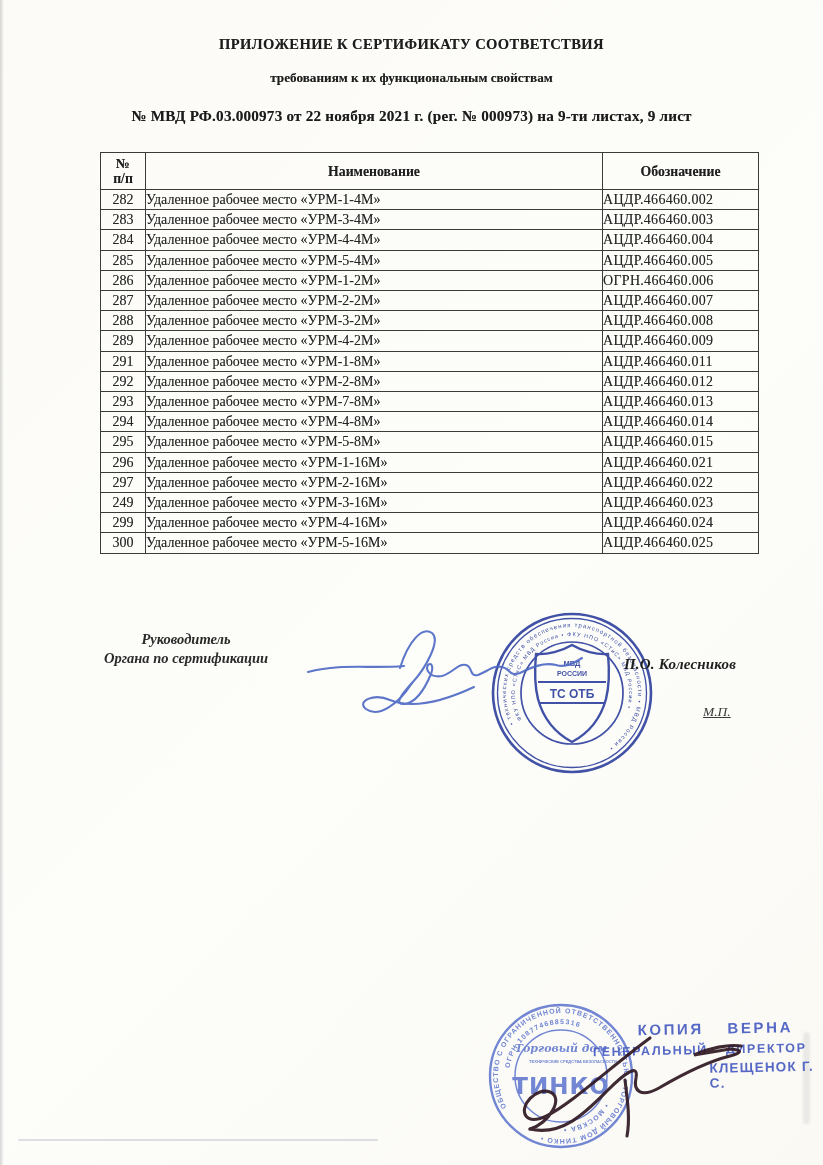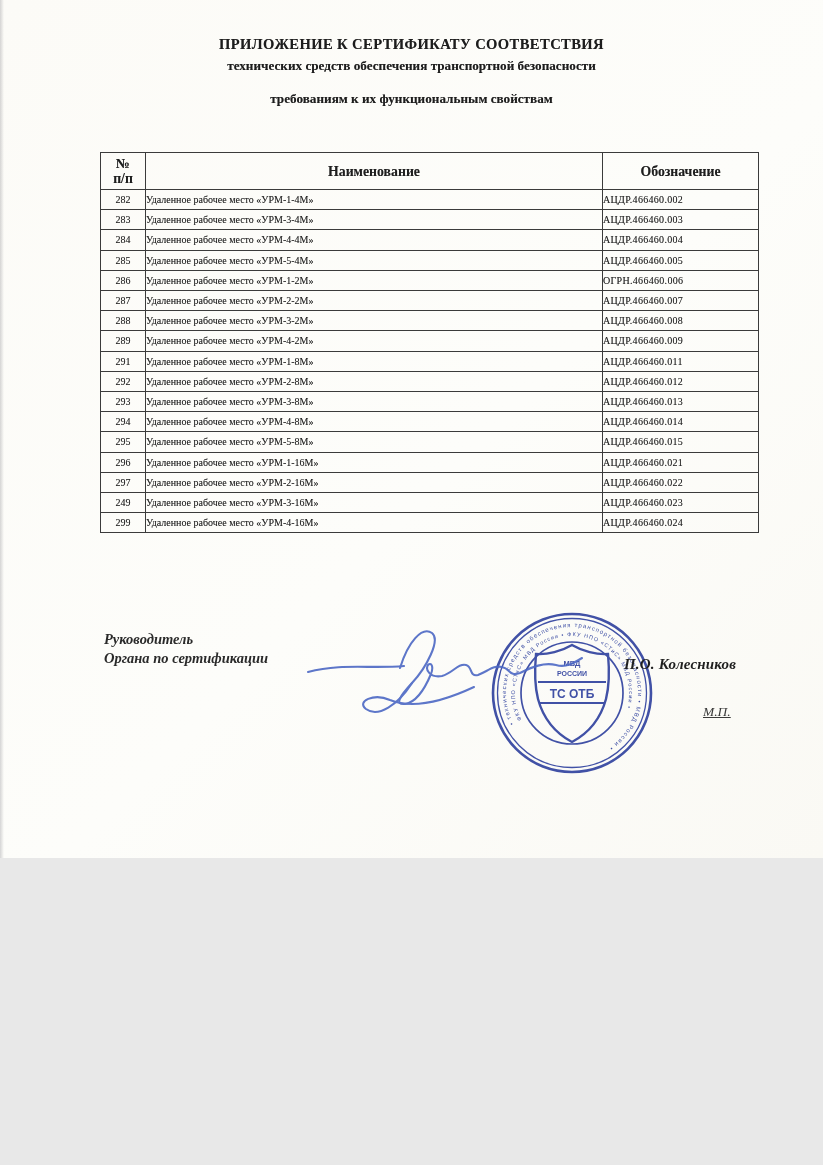--- a/index.html
+++ b/index.html
@@ -1,18 +1,18 @@
 <!DOCTYPE html>
 <html><head>
 <meta charset="utf-8">
 <style>
   html, body { margin: 0; padding: 0; background: #e8e8e8; }
   .page {
     position: relative;
-    width: 823px; height: 858px;
+    width: 823px; height: 1165px;
     margin: 0 auto;
     background: linear-gradient(135deg, #fcfbf7 0%, #fdfdfa 55%, #faf9f4 100%);
     font-family: "Liberation Serif", serif;
     color: #232323;
     overflow: hidden;
   }
   .edge-left {
     position: absolute; left: 0; top: 0; width: 4px; height: 100%;
     background: linear-gradient(to right, rgba(110,110,118,.28), rgba(0,0,0,0));
   }
@@ -37,37 +37,37 @@
     text-align: center; font-weight: bold; font-size: 15.2px; color: #1b1b1b;
     letter-spacing: .2px;
     text-shadow: 0 0 .5px rgba(40,40,40,.5);
   }
   table.items {
     position: absolute; left: 100px; top: 152px; width: 658px;
     border-collapse: collapse; table-layout: fixed;
   }
   table.items th, table.items td {
     border: 1.6px solid #3b3b3b;
-    font-size: 10px; color: #262626; padding: 0;
+    font-size: 14px; color: #262626; padding: 0;
     overflow: hidden; white-space: nowrap;
     text-shadow: 0 0 .4px rgba(50,50,50,.45);
   }
   table.items th {
     font-size: 13.8px; font-weight: bold; height: 36px; line-height: 15px;
     text-align: center; color: #1e1e1e;
   }
   table.items td { height: 19.2px; line-height: 19.2px; }
   td.c-num { text-align: center; }
   td.c-name { padding-left: 8px; }
   td.c-desig { padding-left: 7px; letter-spacing: .3px; }
 
   .sig-role {
     position: absolute; left: 104px; top: 630px;
     font-weight: bold; font-style: italic; font-size: 14.5px; color: #2a2a2a;
-    line-height: 19px; z-index: 5;
+    line-height: 19px; z-index: 5; text-align: center;
   }
   .signer-name {
     position: absolute; left: 624px; top: 656px;
     font-weight: bold; font-style: italic; font-size: 15px; color: #1f1f1f;
     z-index: 6; letter-spacing: .2px;
   }
   .seal-mark {
     position: absolute; left: 703px; top: 704px;
     font-style: italic; font-size: 13.5px; color: #3a3a3a; z-index: 6; text-decoration: underline;
   }
@@ -96,24 +96,24 @@
   .stamp-blur { filter: blur(.25px); }
 </style>
 </head>
 <body>
 
 <div class="page">
   <div class="edge-left"></div>
 
   <div class="doc-header">
     <div class="l1">ПРИЛОЖЕНИЕ К СЕРТИФИКАТУ СООТВЕТСТВИЯ</div>
-    <div class="l2">технических средств обеспечения транспортной безопасности</div>
     <div class="l3">требованиям к их функциональным свойствам</div>
   </div>
 
+  <div class="cert-line">№ МВД РФ.03.000973 от 22 ноября 2021 г. (рег. № 000973) на 9-ти листах, 9 лист</div>
 
   <table class="items">
     <colgroup>
         <col style="width:45px">
         <col style="width:457px">
         <col style="width:156px">
       </colgroup>
     <thead>
       <tr>
         <th>
@@ -170,21 +170,21 @@
       <td class="c-name">Удаленное рабочее место «УРМ-1-8М»</td>
       <td class="c-desig">АЦДР.466460.011</td>
     </tr>
         <tr>
       <td class="c-num">292</td>
       <td class="c-name">Удаленное рабочее место «УРМ-2-8М»</td>
       <td class="c-desig">АЦДР.466460.012</td>
     </tr>
         <tr>
       <td class="c-num">293</td>
-      <td class="c-name">Удаленное рабочее место «УРМ-3-8М»</td>
+      <td class="c-name">Удаленное рабочее место «УРМ-7-8М»</td>
       <td class="c-desig">АЦДР.466460.013</td>
     </tr>
         <tr>
       <td class="c-num">294</td>
       <td class="c-name">Удаленное рабочее место «УРМ-4-8М»</td>
       <td class="c-desig">АЦДР.466460.014</td>
     </tr>
         <tr>
       <td class="c-num">295</td>
       <td class="c-name">Удаленное рабочее место «УРМ-5-8М»</td>
@@ -202,20 +202,25 @@
     </tr>
         <tr>
       <td class="c-num">249</td>
       <td class="c-name">Удаленное рабочее место «УРМ-3-16М»</td>
       <td class="c-desig">АЦДР.466460.023</td>
     </tr>
         <tr>
       <td class="c-num">299</td>
       <td class="c-name">Удаленное рабочее место «УРМ-4-16М»</td>
       <td class="c-desig">АЦДР.466460.024</td>
+    </tr>
+        <tr>
+      <td class="c-num">300</td>
+      <td class="c-name">Удаленное рабочее место «УРМ-5-16М»</td>
+      <td class="c-desig">АЦДР.466460.025</td>
     </tr>
       </tbody>
   </table>
 
   <div class="sig-role">
     <div>Руководитель</div>
     <div>Органа по сертификации</div>
   </div>
 
   <svg class="blue-signature" width="290" height="120" viewBox="0 0 290 120">

